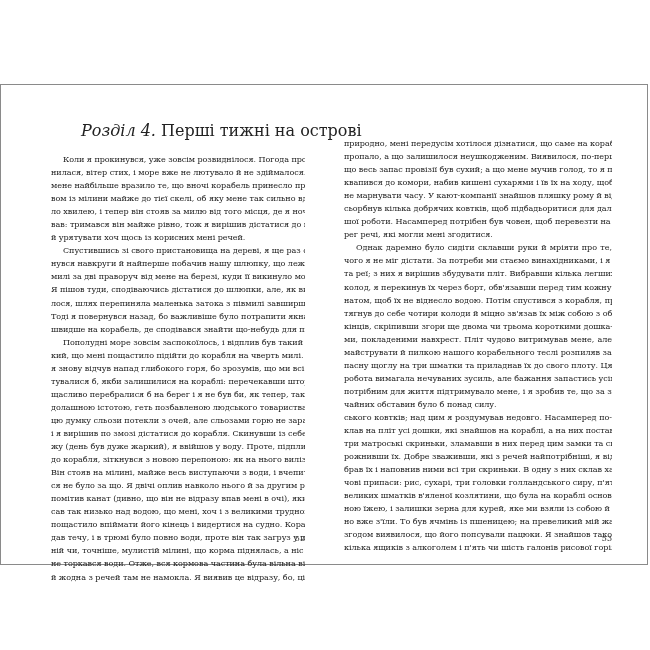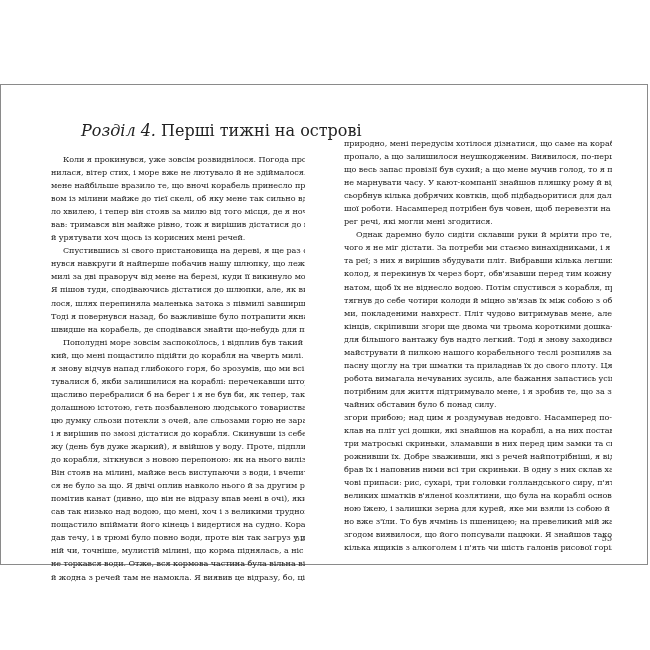--- a/index.html
+++ b/index.html
@@ -67,39 +67,39 @@
         <span class="line">не торкався води. Отже, вся кормова частина була вільна від води</span>
         <span class="line last">й жодна з речей там не намокла. Я виявив це відразу, бо, цілком</span>
       </div>
     <div class="page-num">52</div>
   </div>
   <div class="page right">
     <div class="text" id="right-text">
         <span class="line">природно, мені передусім хотілося дізнатися, що саме на кораблі</span>
         <span class="line">пропало, а що залишилося неушкодженим. Виявилося, по-перше,</span>
         <span class="line">що весь запас провізії був сухий; а що мене мучив голод, то я по-</span>
+        <span class="line">квапився до комори, набив кишені сухарями і їв їх на ходу, щоб</span>
         <span class="line">не марнувати часу. У кают-компанії знайшов пляшку рому й від-</span>
         <span class="line">сьорбнув кілька добрячих ковтків, щоб підбадьоритися для даль-</span>
         <span class="line">шої роботи. Насамперед потрібен був човен, щоб перевезти на бе-</span>
         <span class="line last">рег речі, які могли мені згодитися.</span>
         <span class="line indent">Однак даремно було сидіти склавши руки й мріяти про те,</span>
         <span class="line">чого я не міг дістати. За потреби ми стаємо винахідниками, і я від-</span>
         <span class="line">та реї; з них я вирішив збудувати пліт. Вибравши кілька легших</span>
         <span class="line">колод, я перекинув їх через борт, обв'язавши перед тим кожну ка-</span>
         <span class="line">натом, щоб їх не віднесло водою. Потім спустився з корабля, при-</span>
         <span class="line">тягнув до себе чотири колоди й міцно зв'язав їх між собою з обох</span>
+        <span class="line">кінців, скріпивши згори ще двома чи трьома короткими дошка-</span>
         <span class="line">ми, покладеними навхрест. Пліт чудово витримував мене, але</span>
-        <span class="line">кінців, скріпивши згори ще двома чи трьома короткими дошка-</span>
-        <span class="line">для більшого вантажу був надто легкий. Тоді я знову заходився</span>
         <span class="line">майструвати й пилкою нашого корабельного теслі розпиляв за-</span>
         <span class="line">пасну щоглу на три шматки та приладнав їх до свого плоту. Ця</span>
         <span class="line">робота вимагала нечуваних зусиль, але бажання запастись усім</span>
         <span class="line">потрібним для життя підтримувало мене, і я зробив те, що за зви-</span>
         <span class="line last">чайних обставин було б понад силу.</span>
-        <span class="line">згори прибою; над цим я роздумував недовго. Насамперед по-</span>
+        <span class="line">ського ковтків; над цим я роздумував недовго. Насамперед по-</span>
         <span class="line">клав на пліт усі дошки, які знайшов на кораблі, а на них поставив</span>
         <span class="line">три матроські скриньки, зламавши в них перед цим замки та спо-</span>
         <span class="line">рожнивши їх. Добре зваживши, які з речей найпотрібніші, я віді-</span>
         <span class="line">брав їх і наповнив ними всі три скриньки. В одну з них склав хар-</span>
         <span class="line">чові припаси: рис, сухарі, три головки голландського сиру, п'ять</span>
         <span class="line">великих шматків в'яленої козлятини, що була на кораблі основ-</span>
         <span class="line">ною їжею, і залишки зерна для курей, яке ми взяли із собою й дав-</span>
         <span class="line">но вже з'їли. То був ячмінь із пшеницею; на превеликий мій жаль,</span>
         <span class="line">згодом виявилося, що його попсували пацюки. Я знайшов також</span>
         <span class="line last">кілька ящиків з алкоголем і п'ять чи шість галонів рисової горілки,</span>

